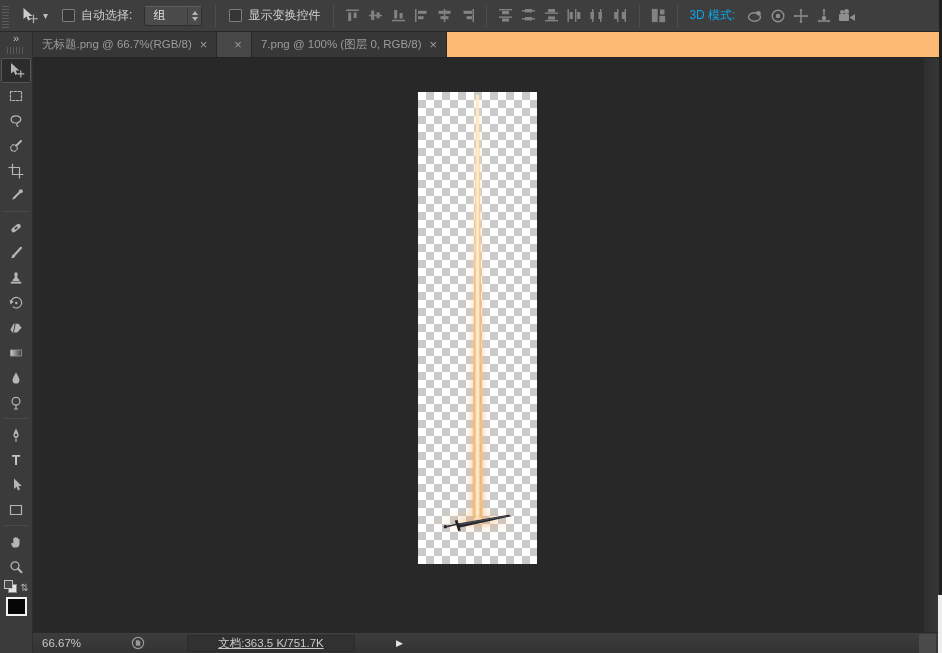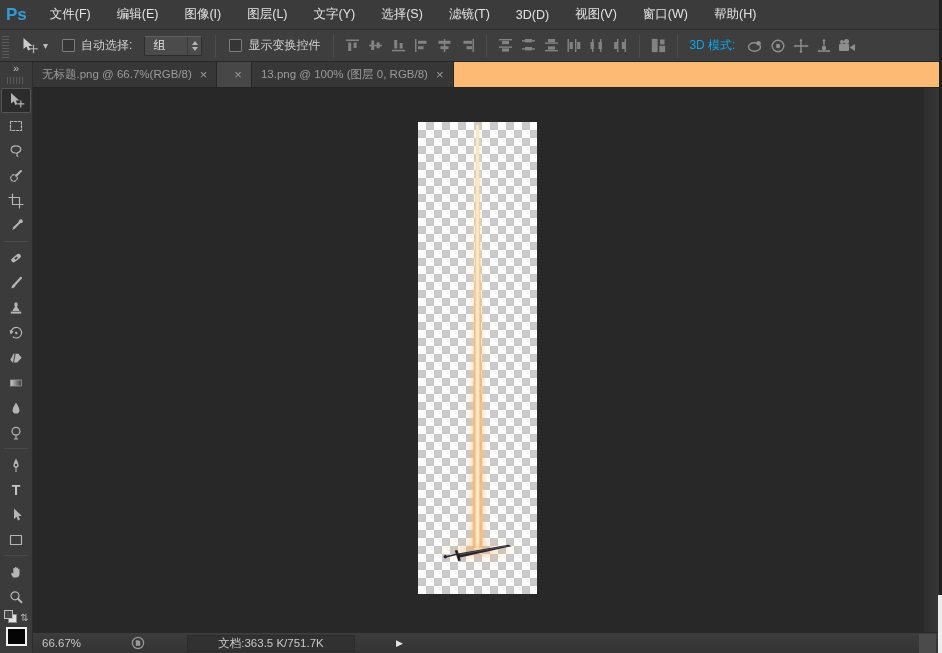--- a/index.html
+++ b/index.html
@@ -88,46 +88,32 @@
     background-size:16px 16px; background-position:0 0,8px 8px; }
   .canvas svg { position:absolute; inset:0; }
 
   
   .statusbar { height:21px; flex:none; background:linear-gradient(#3c3c3c,#343434);
     border-top:1px solid #2a2a2a; display:flex; align-items:center;
     font-size:11.5px; color:#c8c8c8; position:relative;gap:35px; }
   .zoom-field { width:60px; padding-left:9px; }
   .status-icon { width:20px; display:flex; align-items:center; justify-content:center; }
   .doc-field { width:168px; height:17px; margin-left:4px; background:#313131;
-    border:1px solid #2b2b2b; display:flex; align-items:center; justify-content:center; }
+    border:1px solid #2b2b2b; display:flex; align-items:center; justify-content:center;text-decoration:underline; }
   .status-expand { margin-left:6px; font-size:9px; color:#e6e6e6; }
   .resize-grip { position:absolute; right:6px; top:1px; width:17px; height:19px; background:#4b4b4b; }
 
   .right-border { position:absolute; top:0; bottom:0; right:0; width:3px; background:#202020; }
   .white-sliver { position:absolute; right:0; bottom:0; width:4px; height:58px; background:#ededed; }
 </style>
 </head>
 <body>
 
 <div class="app">
 
-  <div class="menubar">
-    <span class="ps-logo">Ps</span>
-    <span class="menu-item">文件(F)</span>
-    <span class="menu-item">编辑(E)</span>
-    <span class="menu-item">图像(I)</span>
-    <span class="menu-item">图层(L)</span>
-    <span class="menu-item">文字(Y)</span>
-    <span class="menu-item">选择(S)</span>
-    <span class="menu-item">滤镜(T)</span>
-    <span class="menu-item">3D(D)</span>
-    <span class="menu-item">视图(V)</span>
-    <span class="menu-item">窗口(W)</span>
-    <span class="menu-item">帮助(H)</span>
-  </div>
 
   <div class="optionsbar">
     <div class="obar-grip"></div>
     <div class="tool-preview">
       <svg width="18" height="17" viewBox="0 0 17 17">
         <polygon fill="#cccccc" points="3,1 3,12 6,9.6 7.6,13.6 9.7,12.7 8.1,8.9 12,8.9"></polygon>
         <path stroke="#b5b5b5" fill="none" stroke-width="1.1" d="M13 8.6 V15 M9.8 11.8 H16.2"></path>
         <polygon fill="#b5b5b5" points="13,7.2 11.9,8.8 14.1,8.8"></polygon>
         <polygon fill="#b5b5b5" points="13,16.4 11.9,14.8 14.1,14.8"></polygon>
         <polygon fill="#b5b5b5" points="8.4,11.8 10,10.7 10,12.9"></polygon>
@@ -434,21 +420,21 @@
 
       <div class="tabbar">
         <div class="tab">
           <span>无标题.png @ 66.7%(RGB/8)</span>
           <span class="close">×</span>
         </div>
         <div class="tab active">
           <span class="close">×</span>
         </div>
         <div class="tab">
-          <span>13.png @ 100% (图层 0, RGB/8)</span>
+          <span>7.png @ 100% (图层 0, RGB/8)</span>
           <span class="close">×</span>
         </div>
       </div>
 
       <div class="pasteboard">
         <div class="dock-strip"></div>
         <div class="canvas">
           <svg viewBox="0 0 119 472" width="119" height="472">
             <defs>
               <linearGradient id="beamGrad" x1="0" y1="0" x2="1" y2="0">

